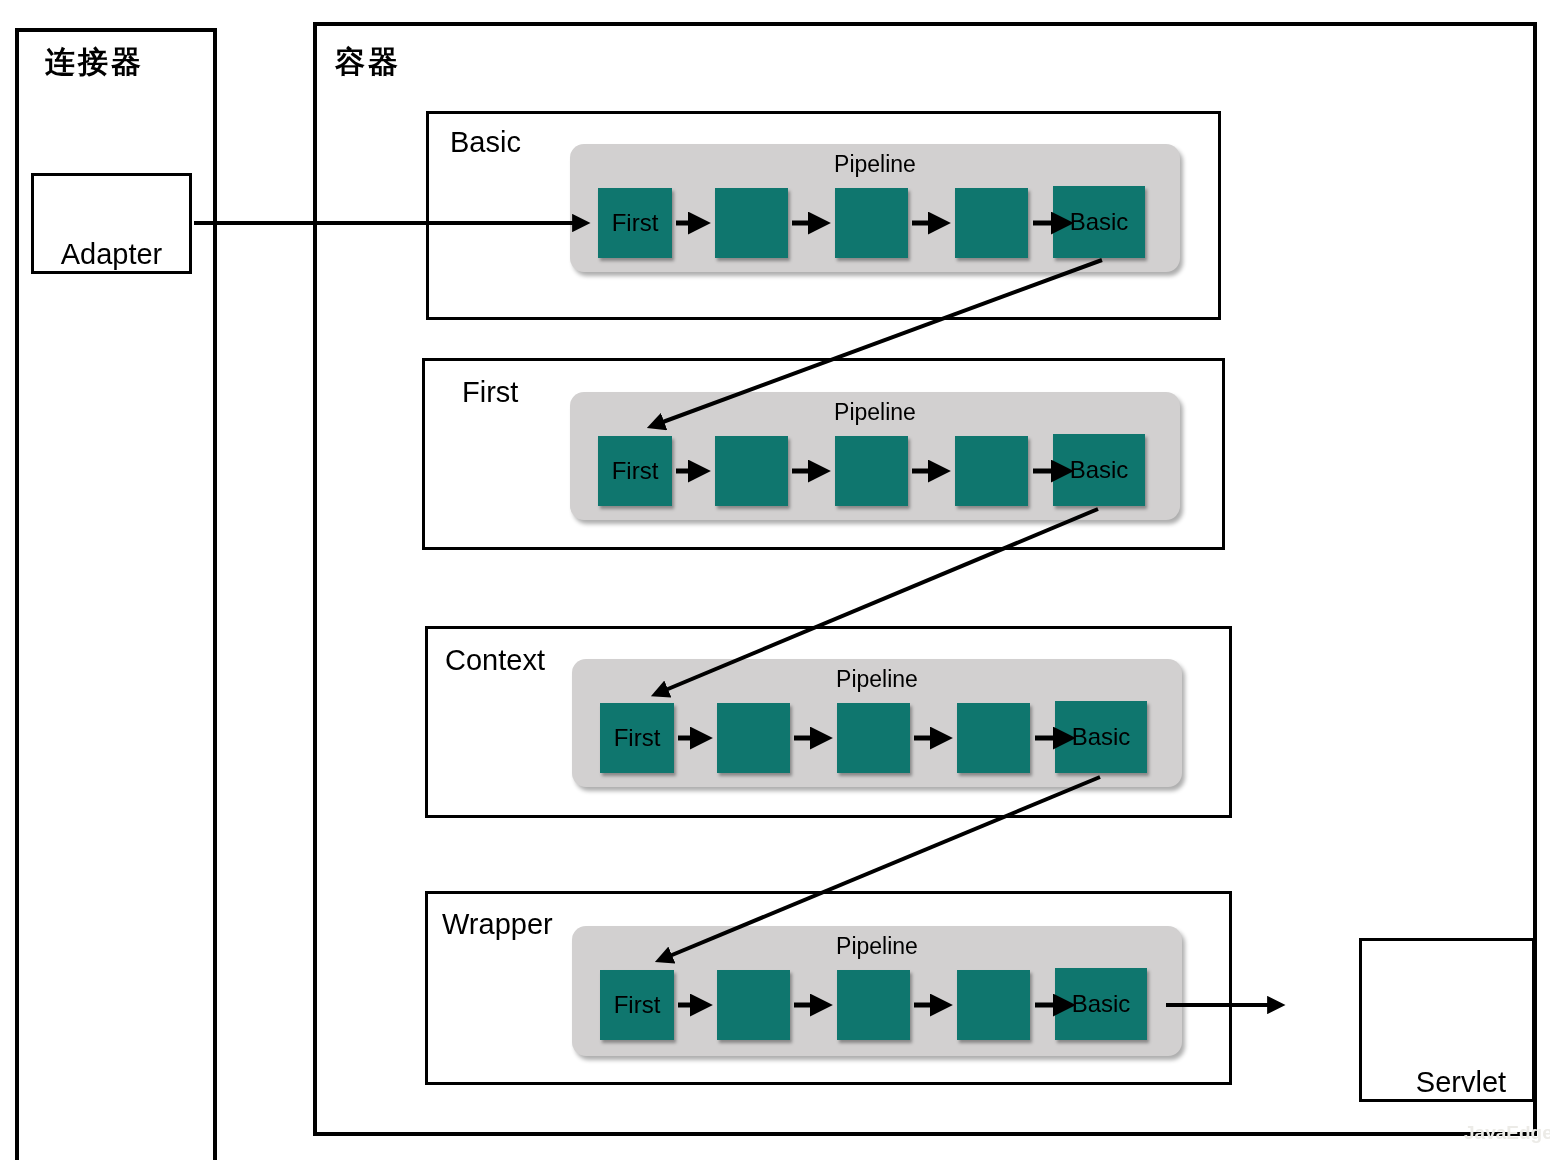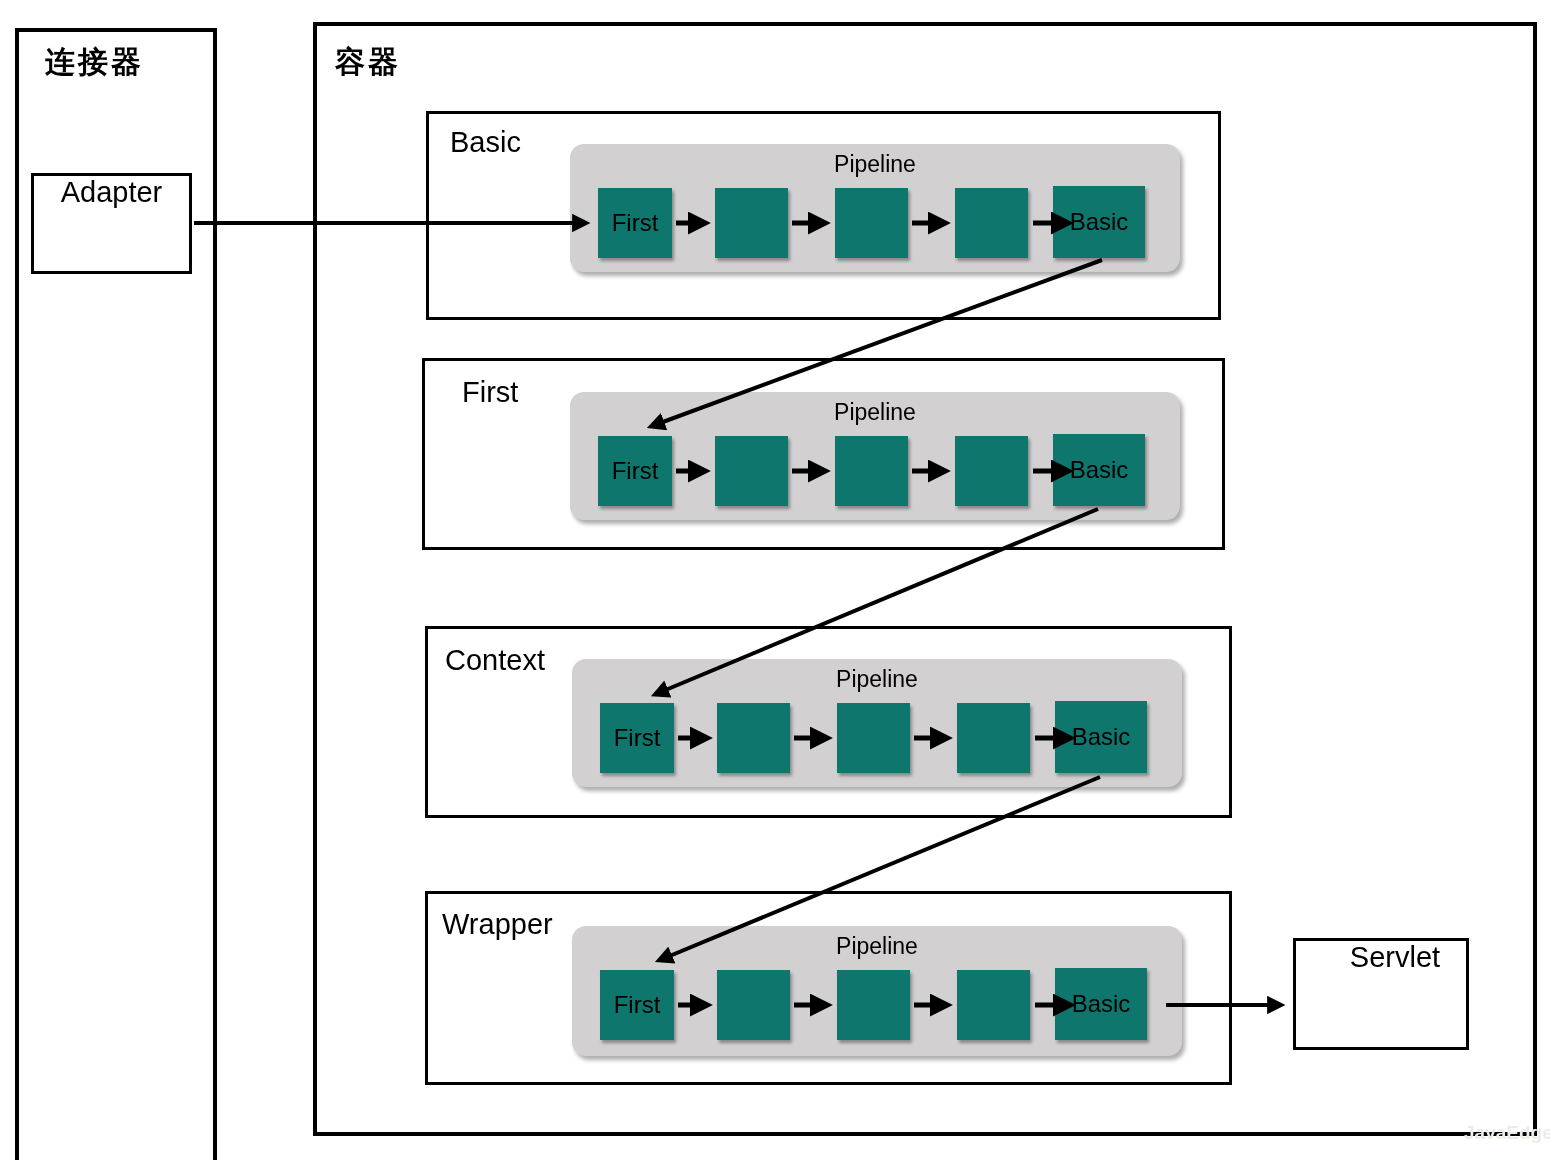--- a/index.html
+++ b/index.html
@@ -11,23 +11,23 @@
   .abs { position:absolute; box-sizing:border-box; }
 
   
   .frame { border:4px solid #000; background:transparent; }
   .connector-box { left:15px; top:28px; width:202px; height:1160px; }
   .container-box { left:313px; top:22px; width:1224px; height:1114px; }
   .cjk-title { left:26px; top:10px; font-size:30px; font-weight:600; letter-spacing:3px; }
   .container-box .cjk-title { left:18px; top:16px; }
 
   
-  .leaf { border:3px solid #000; background:#fff; display:flex; align-items:flex-start; justify-content:center; }
+  .leaf { border:3px solid #000; background:#fff; display:flex; align-items:flex-end; justify-content:center; }
   .adapter-box { left:31px; top:173px; width:161px; height:101px; }
-  .servlet-box { left:1293px; top:938px; width:176px; height:112px;padding-left:28px; }
+  .servlet-box { left:1359px; top:938px; width:176px; height:164px;padding-left:28px; }
   .leaf-label { font-size:29px; font-weight:500; }
 
   
   .section { border:3px solid #000; background:transparent; }
   .engine-box  { left:426px; top:111px; width:795px; height:209px; }
   .host-box    { left:422px; top:358px; width:803px; height:192px; }
   .context-box { left:425px; top:626px; width:807px; height:192px; }
   .wrapper-box { left:425px; top:891px; width:807px; height:194px; }
   .section-title { font-size:29px; font-weight:500; }
   .engine-box  .section-title { left:21px; top:12px; }

